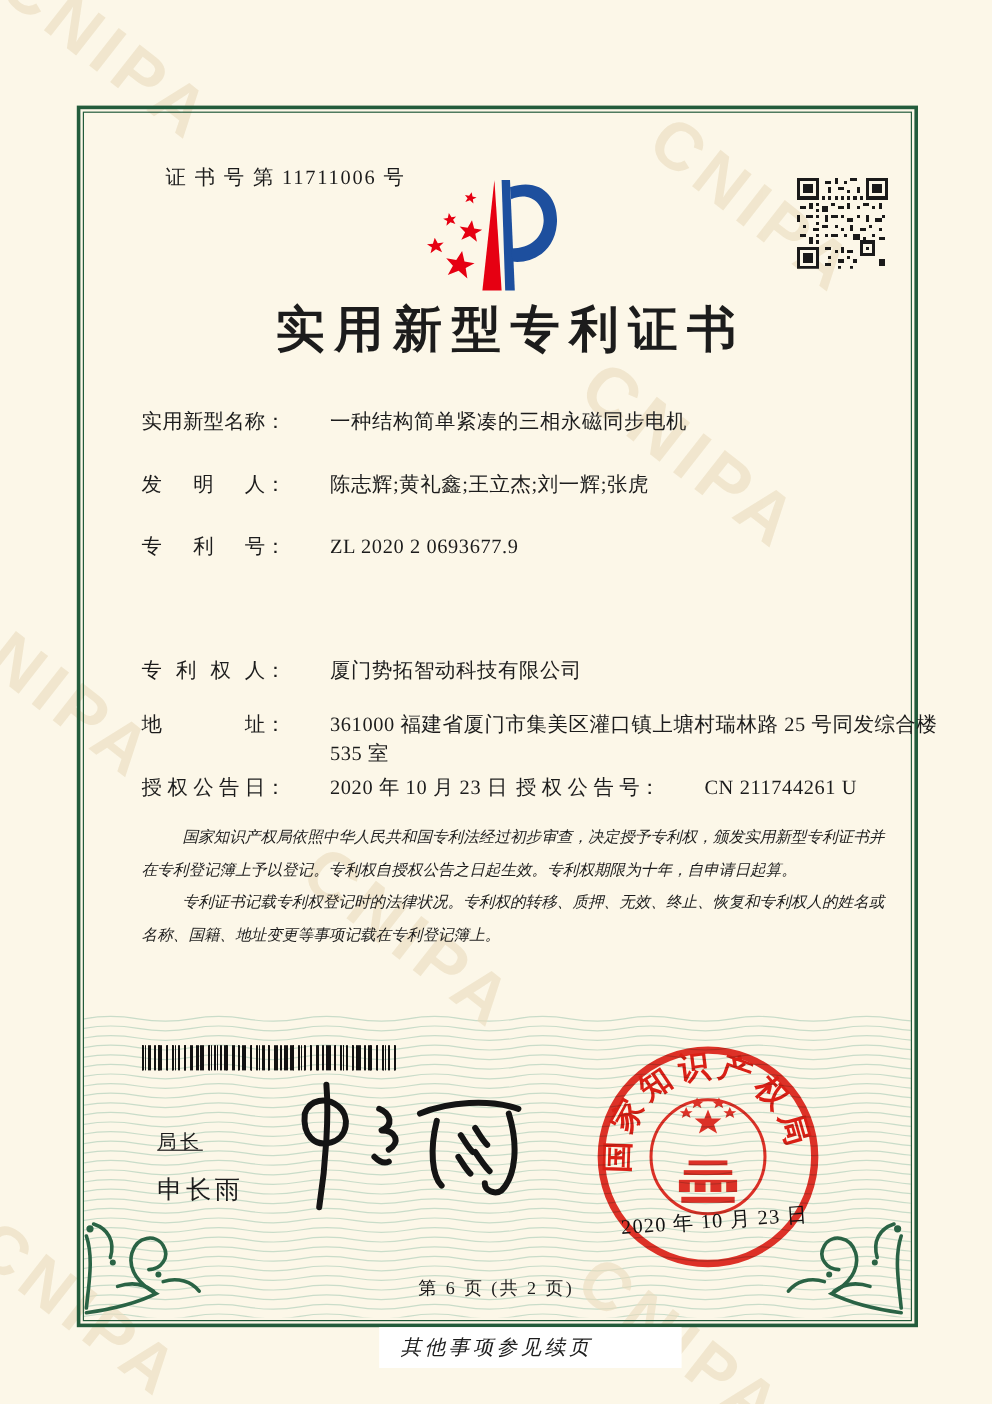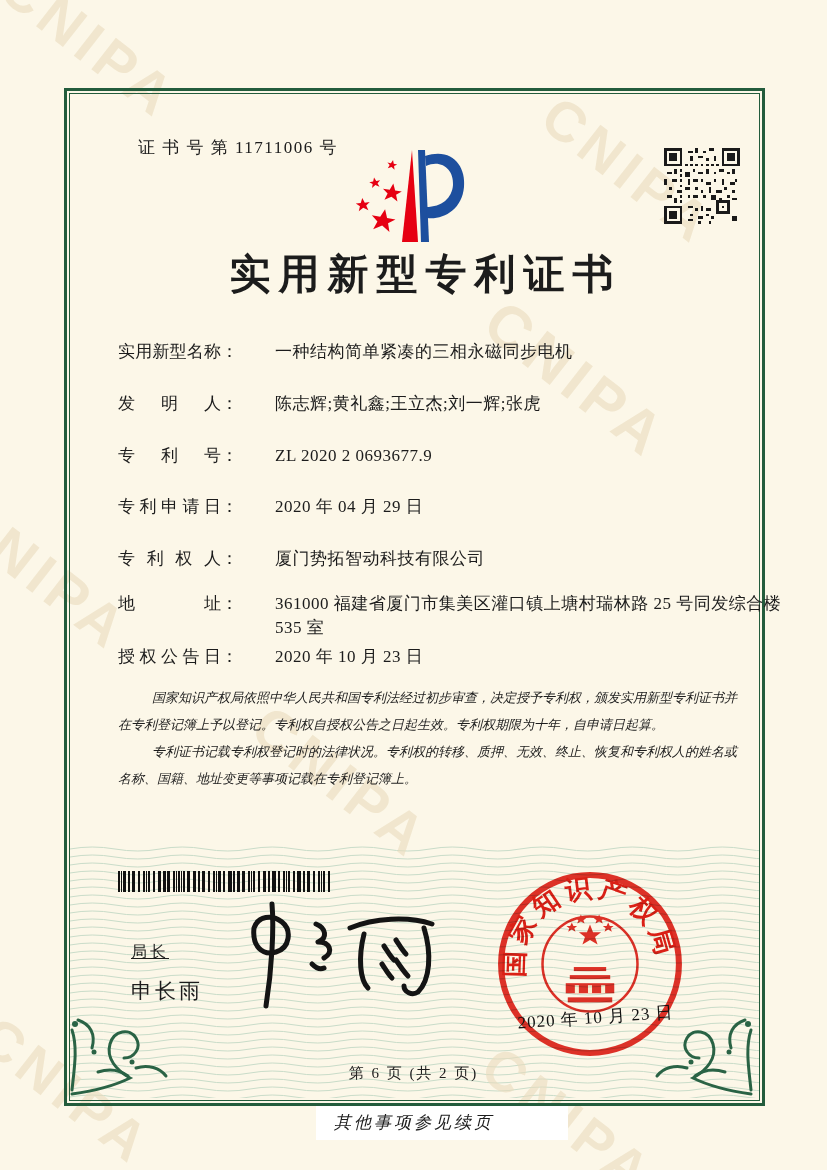--- a/index.html
+++ b/index.html
@@ -252,31 +252,31 @@
 
   <div class="field" style="top:340px;">
     <span class="flabel">实用新型名称</span><span class="fcolon">：</span><span class="fvalue">一种结构简单紧凑的三相永磁同步电机</span>
   </div>
   <div class="field" style="top:392px;">
     <span class="flabel">发明人</span><span class="fcolon">：</span><span class="fvalue">陈志辉;黄礼鑫;王立杰;刘一辉;张虎</span>
   </div>
   <div class="field" style="top:444px;">
     <span class="flabel">专利号</span><span class="fcolon">：</span><span class="fvalue">ZL 2020 2 0693677.9</span>
   </div>
-  <div class="field" style="top:495px;">
-    <span class="flabel">专利申请日</span><span class="fcolon">：</span><span class="fvalue">2020 年 04 月 29 日</span>
-  </div>
   <div class="field" style="top:547px;">
     <span class="flabel">专利权人</span><span class="fcolon">：</span><span class="fvalue">厦门势拓智动科技有限公司</span>
   </div>
   <div class="field" style="top:592px;">
     <span class="flabel">地址</span><span class="fcolon">：</span><span class="fvalue">361000 福建省厦门市集美区灌口镇上塘村瑞林路 25 号同发综合楼 535 室</span>
   </div>
   <div class="field" style="top:645px;">
     <span class="flabel">授权公告日</span><span class="fcolon">：</span><span class="fvalue">2020 年 10 月 23 日</span>
+  </div>
+  <div class="field field2" style="top:645px;">
+    <span class="flabel">授权公告号</span><span class="fcolon">：</span><span class="fvalue">CN 211744261 U</span>
   </div>
 
   <div class="body-text">
     <p>国家知识产权局依照中华人民共和国专利法经过初步审查，决定授予专利权，颁发实用新型专利证书并在专利登记簿上予以登记。专利权自授权公告之日起生效。专利权期限为十年，自申请日起算。</p>
     <p>专利证书记载专利权登记时的法律状况。专利权的转移、质押、无效、终止、恢复和专利权人的姓名或名称、国籍、地址变更等事项记载在专利登记簿上。</p>
   </div>
 
   <div class="barcode"></div>
 
   <div class="sig-title">局长</div>

